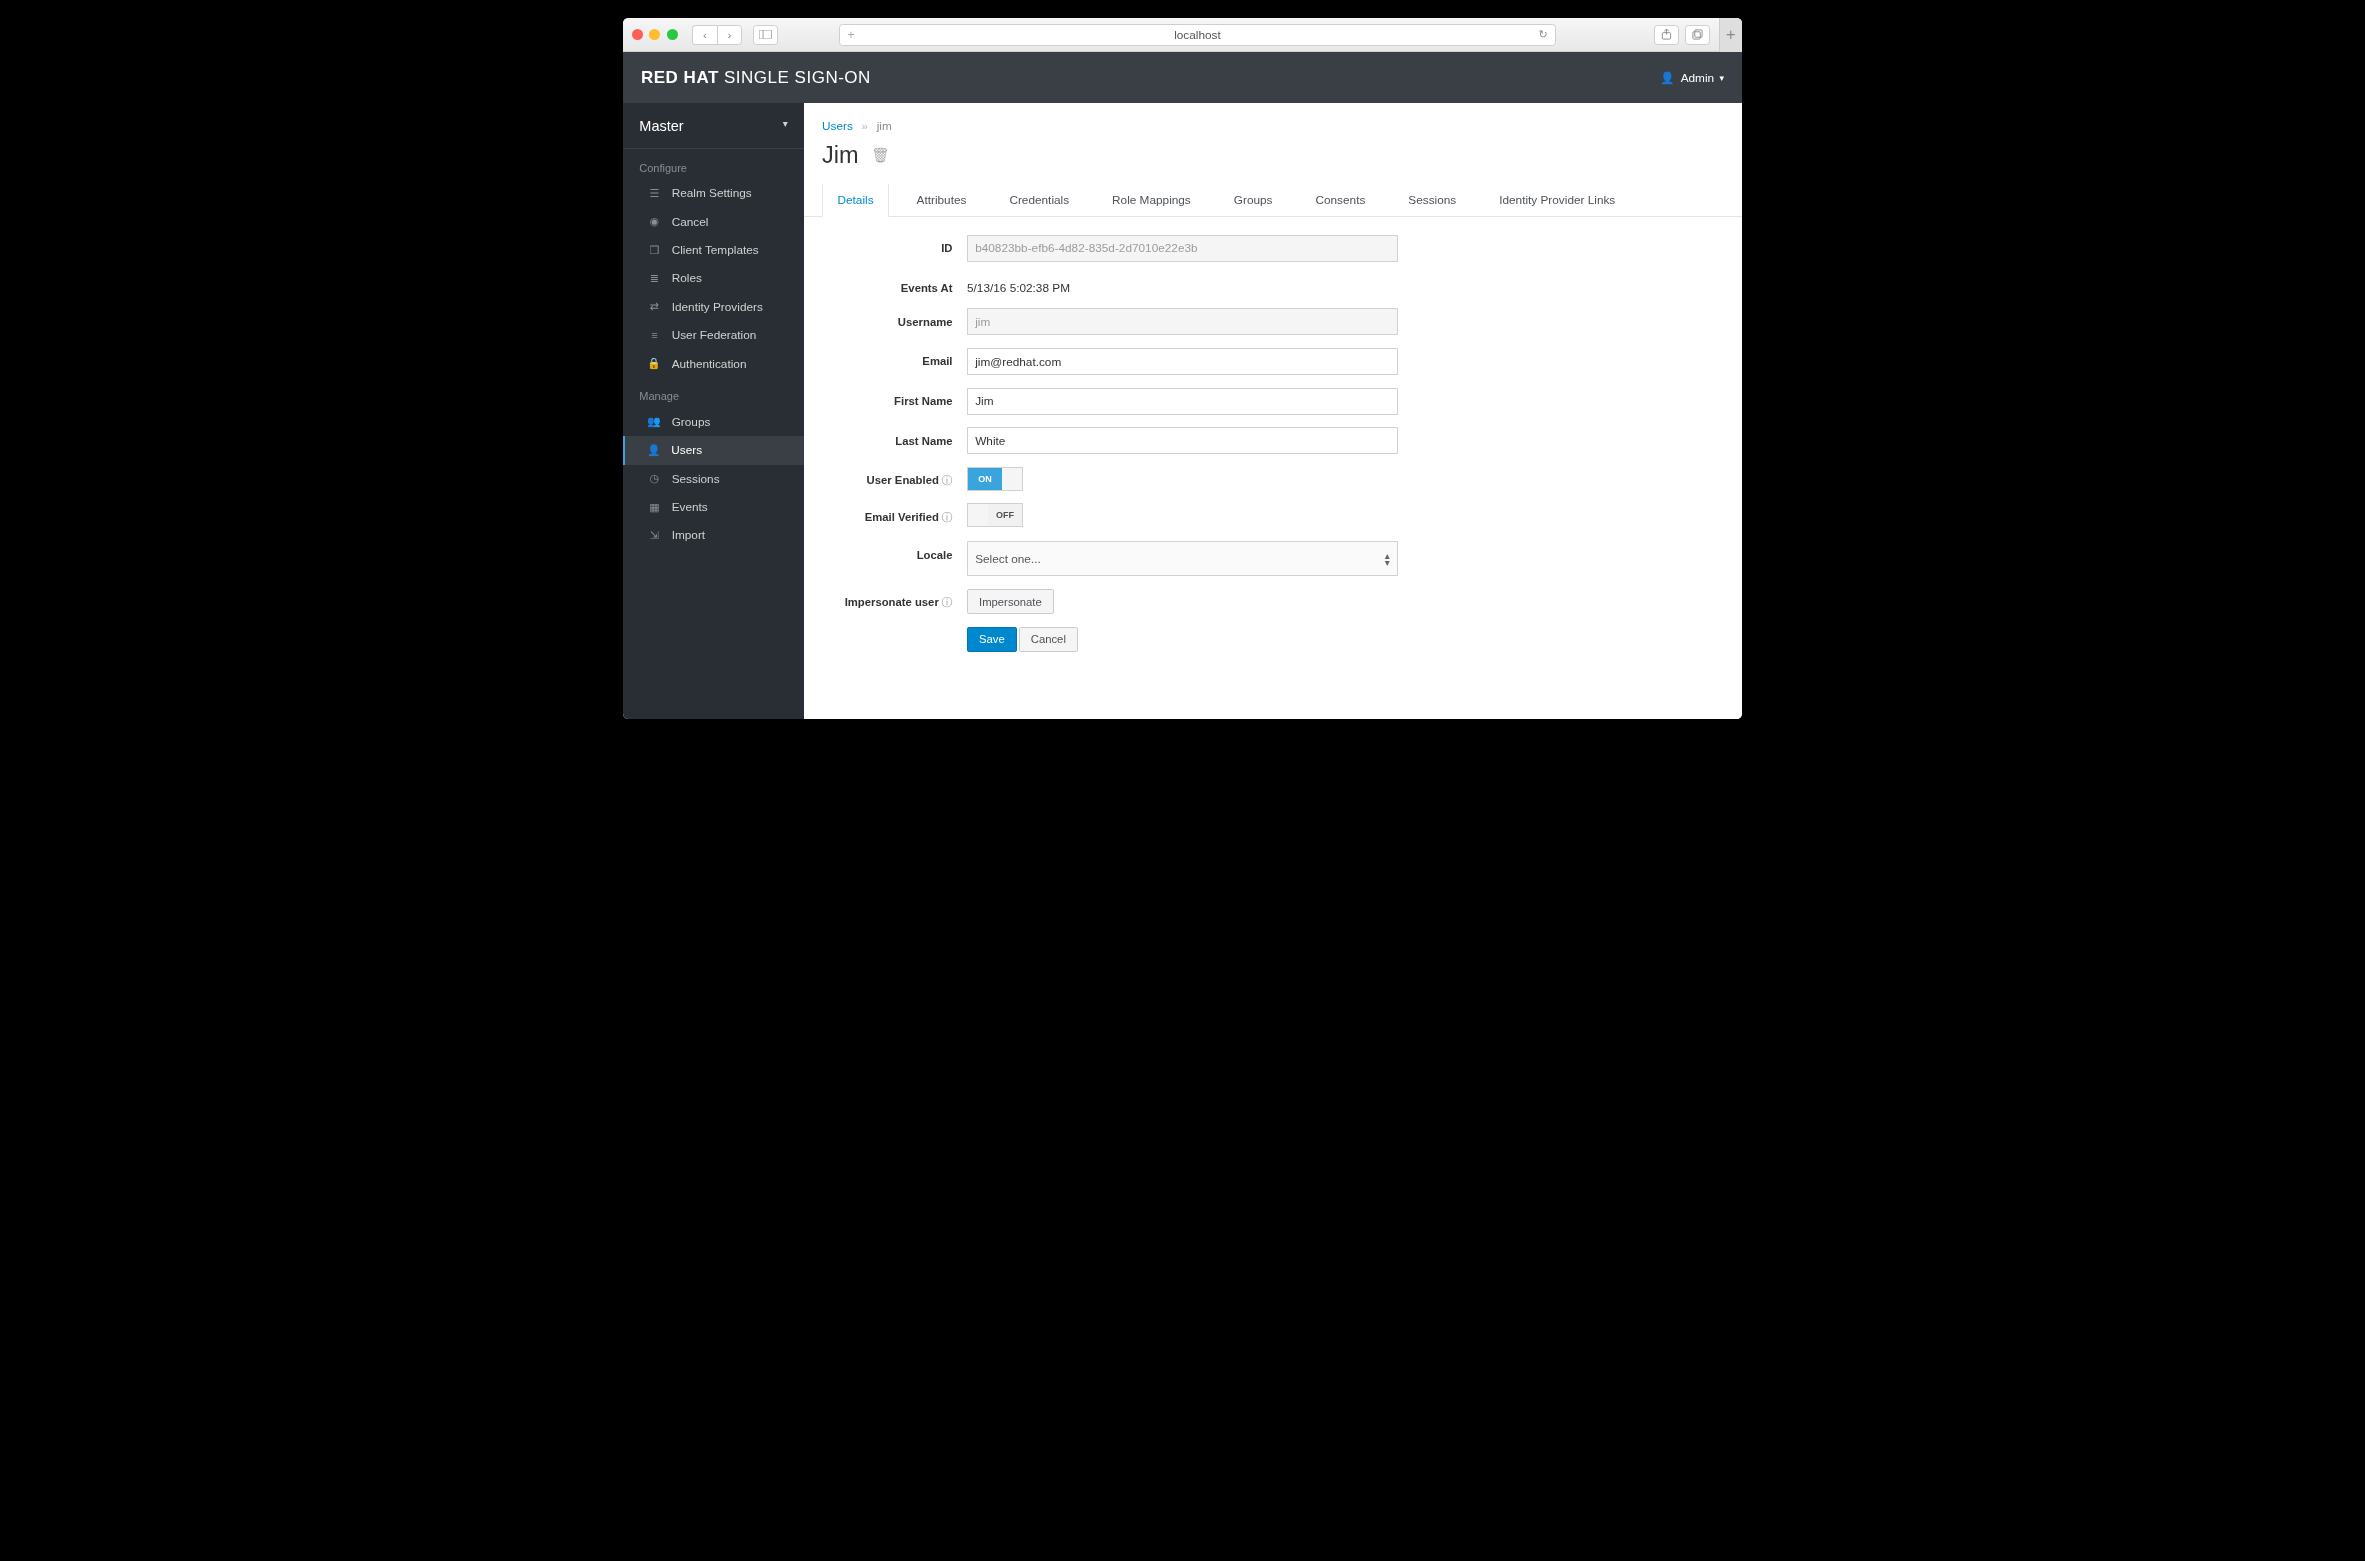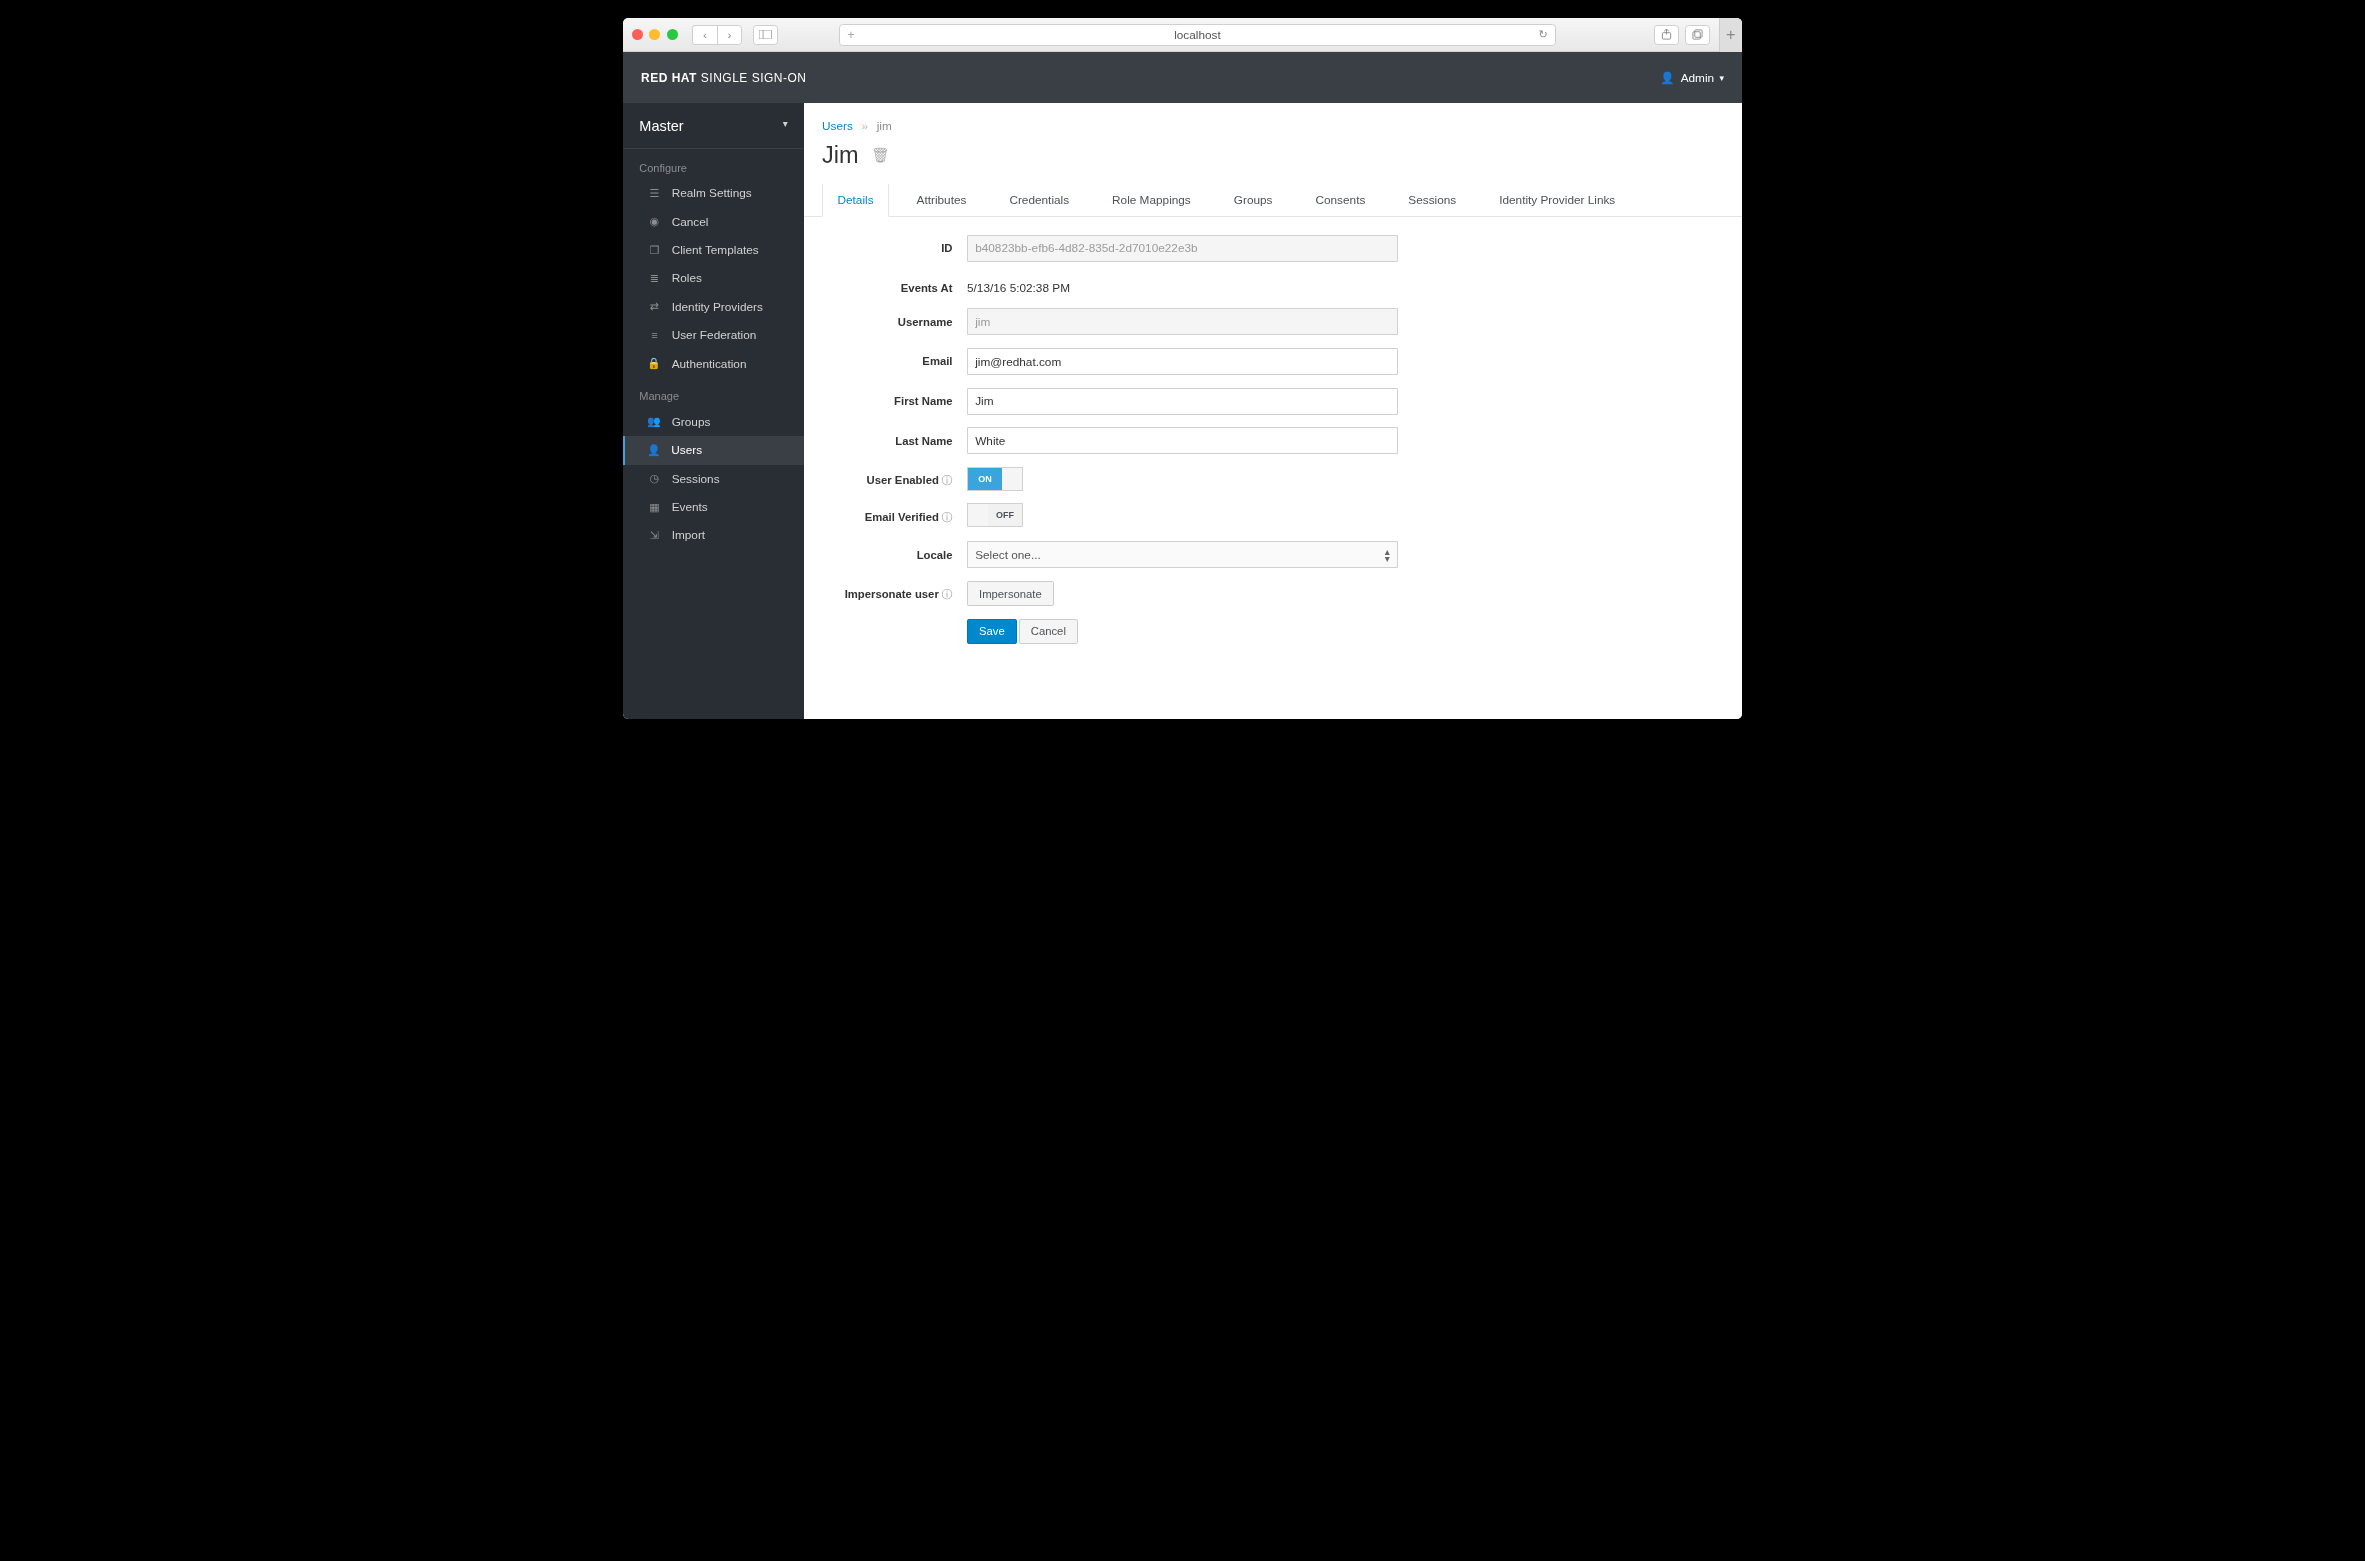--- a/index.html
+++ b/index.html
@@ -67,21 +67,21 @@
   
   .app-header {
     background: #393f44;
     color: #fff;
     height: 51px;
     display: flex;
     align-items: center;
     justify-content: space-between;
     padding: 0 18px;
   }
-  .brand { font-size: 12px; letter-spacing: 0.5px; }
+  .brand { font-size: 17px; letter-spacing: 0.5px; }
   .brand b { font-weight: 700; }
   .brand .thin { font-weight: 300; }
   .user-menu { display:flex; align-items:center; gap:5.4px; font-size:11.8px; cursor:pointer;}
   .user-menu .caret { font-size: 9px; }
   
   .app-body { display: flex; min-height: 616px; }
   .sidebar {
     width: 181px;
     background: #292e34;
     color: #d1d1d1;
@@ -192,21 +192,21 @@
     border:0.9px solid #d1d1d1;
     border-radius:1.8px;
     padding:1.8px 7.2px 1.8px 5.4px;
     font-size:11px;
     display:inline-flex; align-items:center; gap:5.4px;
     color:#4d5258;
   }
   .tag .x { color:#888; cursor:pointer; font-size:10px; }
   
   .select {
-    width:100%; height:27px; border:0.9px solid #d1d1d1; border-radius:0.9px;
+    width:100%; height:35px; border:0.9px solid #d1d1d1; border-radius:0.9px;
     background:#fafafa; padding:0 22px 0 7.2px; font-size:11.8px; color:#555;
     position:relative; display:flex; align-items:center; cursor:pointer;
   }
   .select .caret2 { position:absolute; right:7.2px; color:#666; font-size:10px; line-height:0.7;}
   
   .btn {
     display:inline-flex; align-items:center; justify-content:center;
     height:25px; padding:0 11px; border-radius:1.8px; font-size:11.3px;
     border:0.9px solid #ccc; background:#f5f5f5; color:#4d5258; cursor:pointer;
   }

